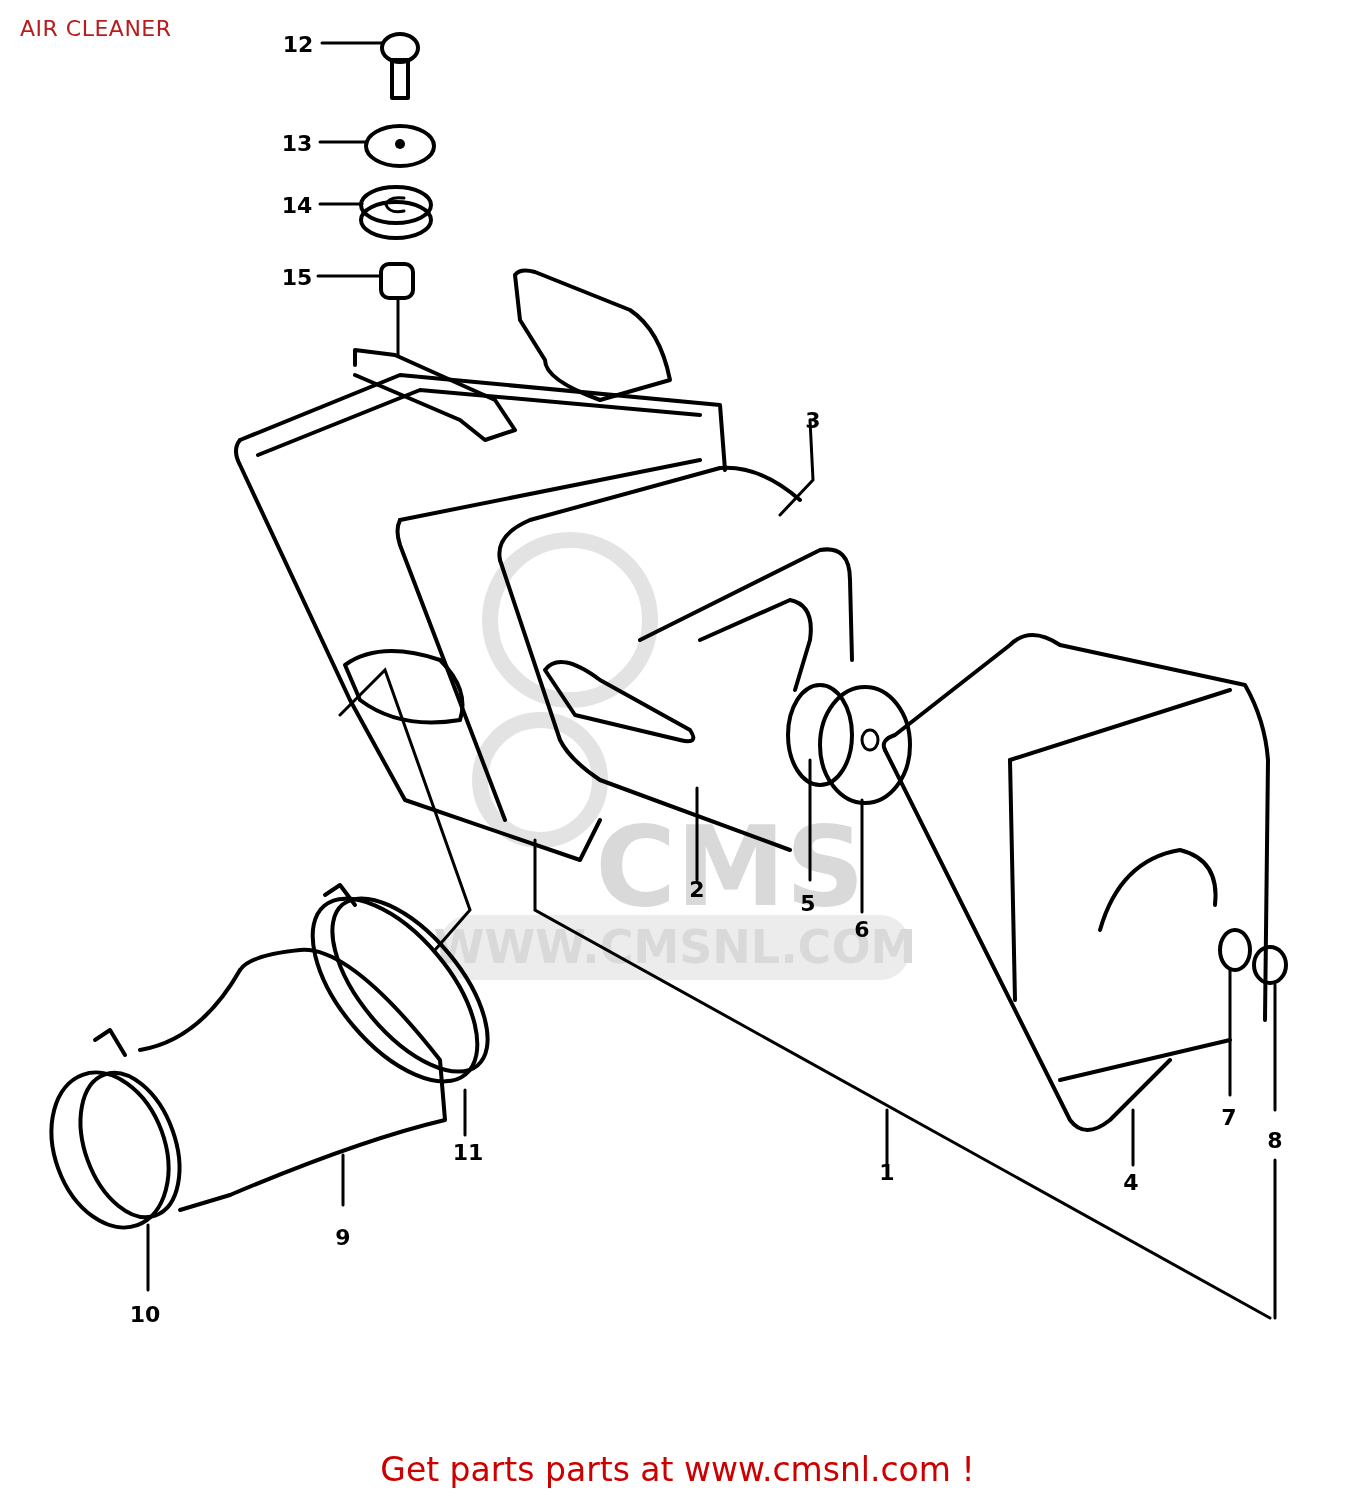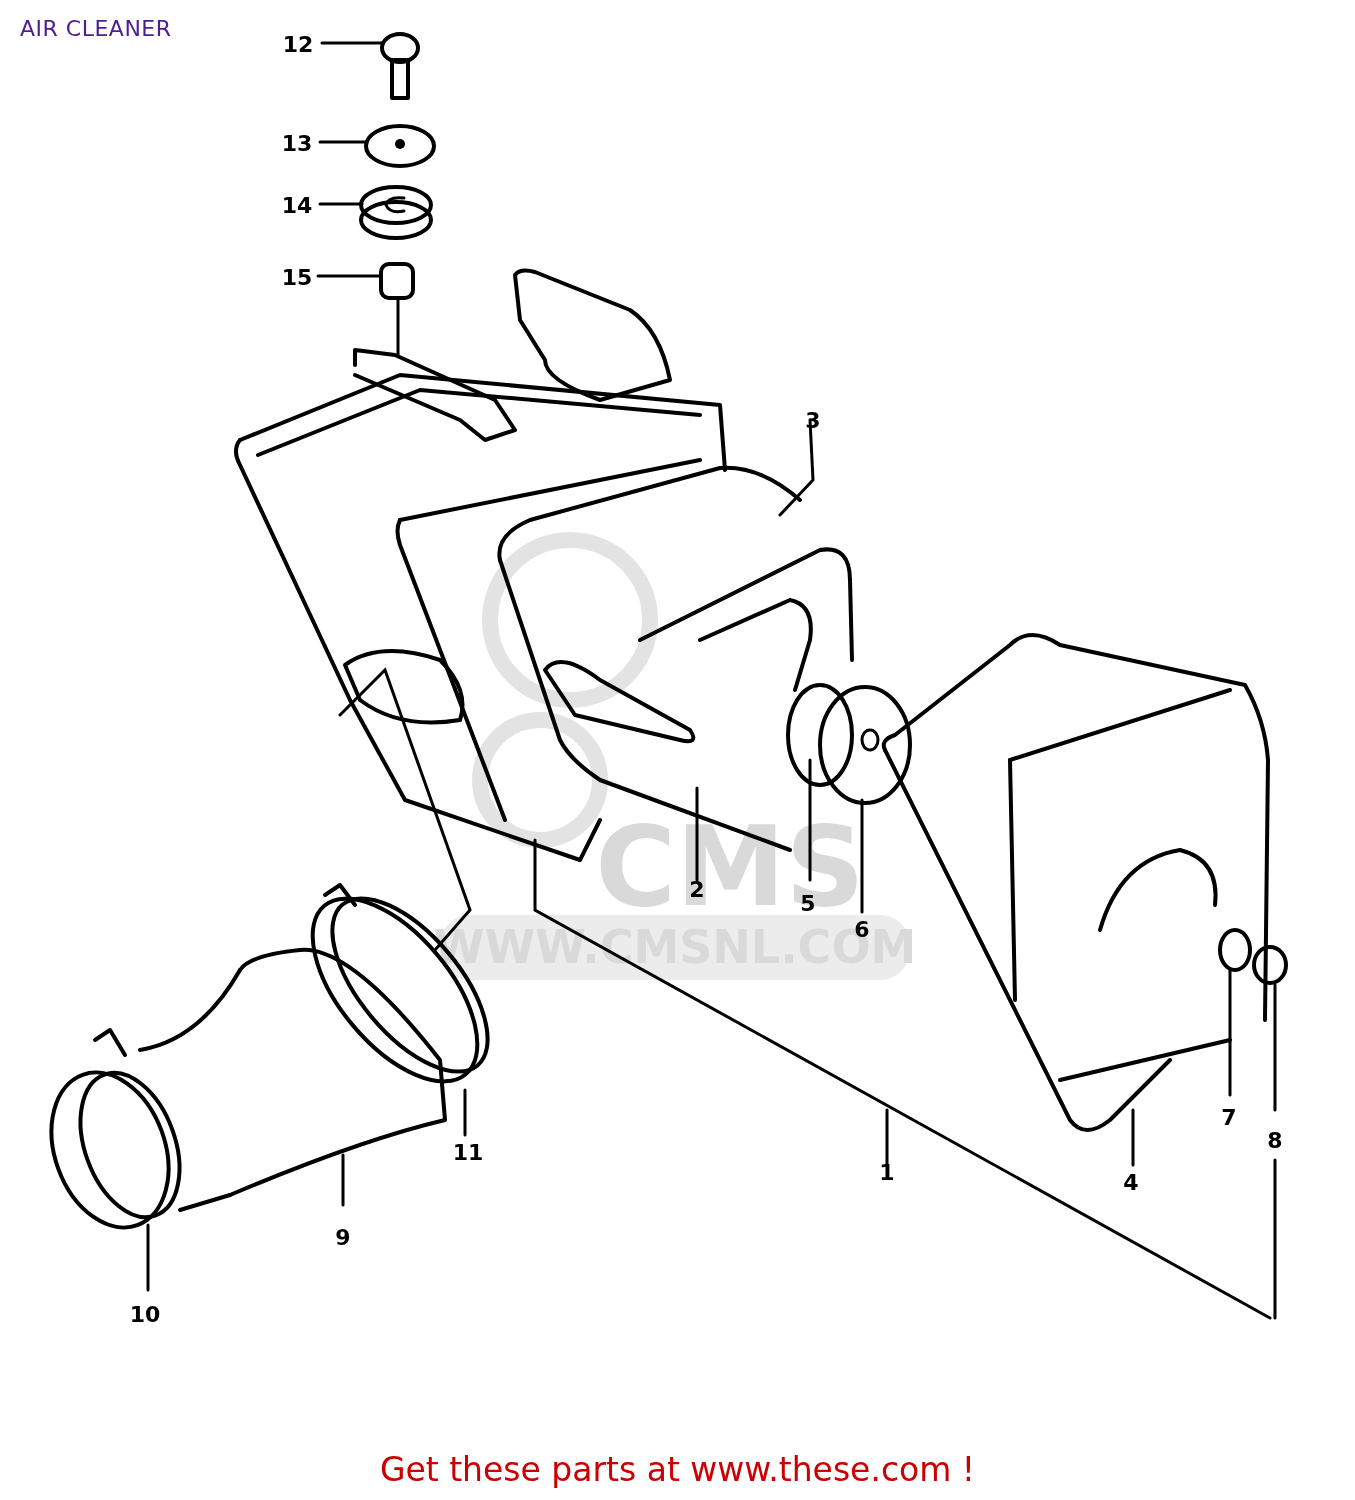--- a/index.html
+++ b/index.html
@@ -1,17 +1,17 @@
 <!DOCTYPE html>
 <html><head>
 <meta charset="utf-8">
 <style>
   html, body { margin: 0; padding: 0; background: #ffffff; }
   body { width: 1355px; height: 1500px; position: relative; overflow: hidden; font-family: "DejaVu Sans", sans-serif; }
-  .title { position: absolute; left: 20px; top: 16px; font-size: 22px; color: #4c1d95; letter-spacing: 0.5px; font-family: "DejaVu Sans", sans-serif; text-align: right; }
+  .title { position: absolute; left: 20px; top: 16px; font-size: 22px; color: #b91c1c; letter-spacing: 0.5px; font-family: "DejaVu Sans", sans-serif; text-align: right; }
   .footer { position: absolute; left: 0; width: 1355px; top: 1450px; text-align: center; font-size: 33px; color: #cc0000; font-family: "DejaVu Sans", sans-serif; }
   .diagram { position: absolute; left: 0; top: 0; width: 1355px; height: 1500px; }
   .callout { font-family: "DejaVu Sans", sans-serif; font-weight: bold; font-size: 22px; fill: #000; }
   .watermark-text { font-family: "DejaVu Sans", sans-serif; font-weight: bold; fill: #d9d9d9; }
   .ln { fill: none; stroke: #000; stroke-width: 4; stroke-linecap: round; stroke-linejoin: round; }
   .thin { fill: none; stroke: #000; stroke-width: 3; stroke-linecap: round; }
 </style>
 </head>
 <body>
 
@@ -150,13 +150,13 @@
     <text class="callout" x="1229" y="1125" text-anchor="middle">7</text>
     <text class="callout" x="1275" y="1148" text-anchor="middle">8</text>
     <text class="callout" x="1131" y="1190" text-anchor="middle">4</text>
     <text class="callout" x="887" y="1180" text-anchor="middle">1</text>
     <text class="callout" x="468" y="1160" text-anchor="middle">11</text>
     <text class="callout" x="343" y="1245" text-anchor="middle">9</text>
     <text class="callout" x="145" y="1322" text-anchor="middle">10</text>
   </g>
 </svg>
 
-<div class="footer">Get these parts at www.these.com !</div>
+<div class="footer">Get parts parts at www.cmsnl.com !</div>
 
 </body></html>

